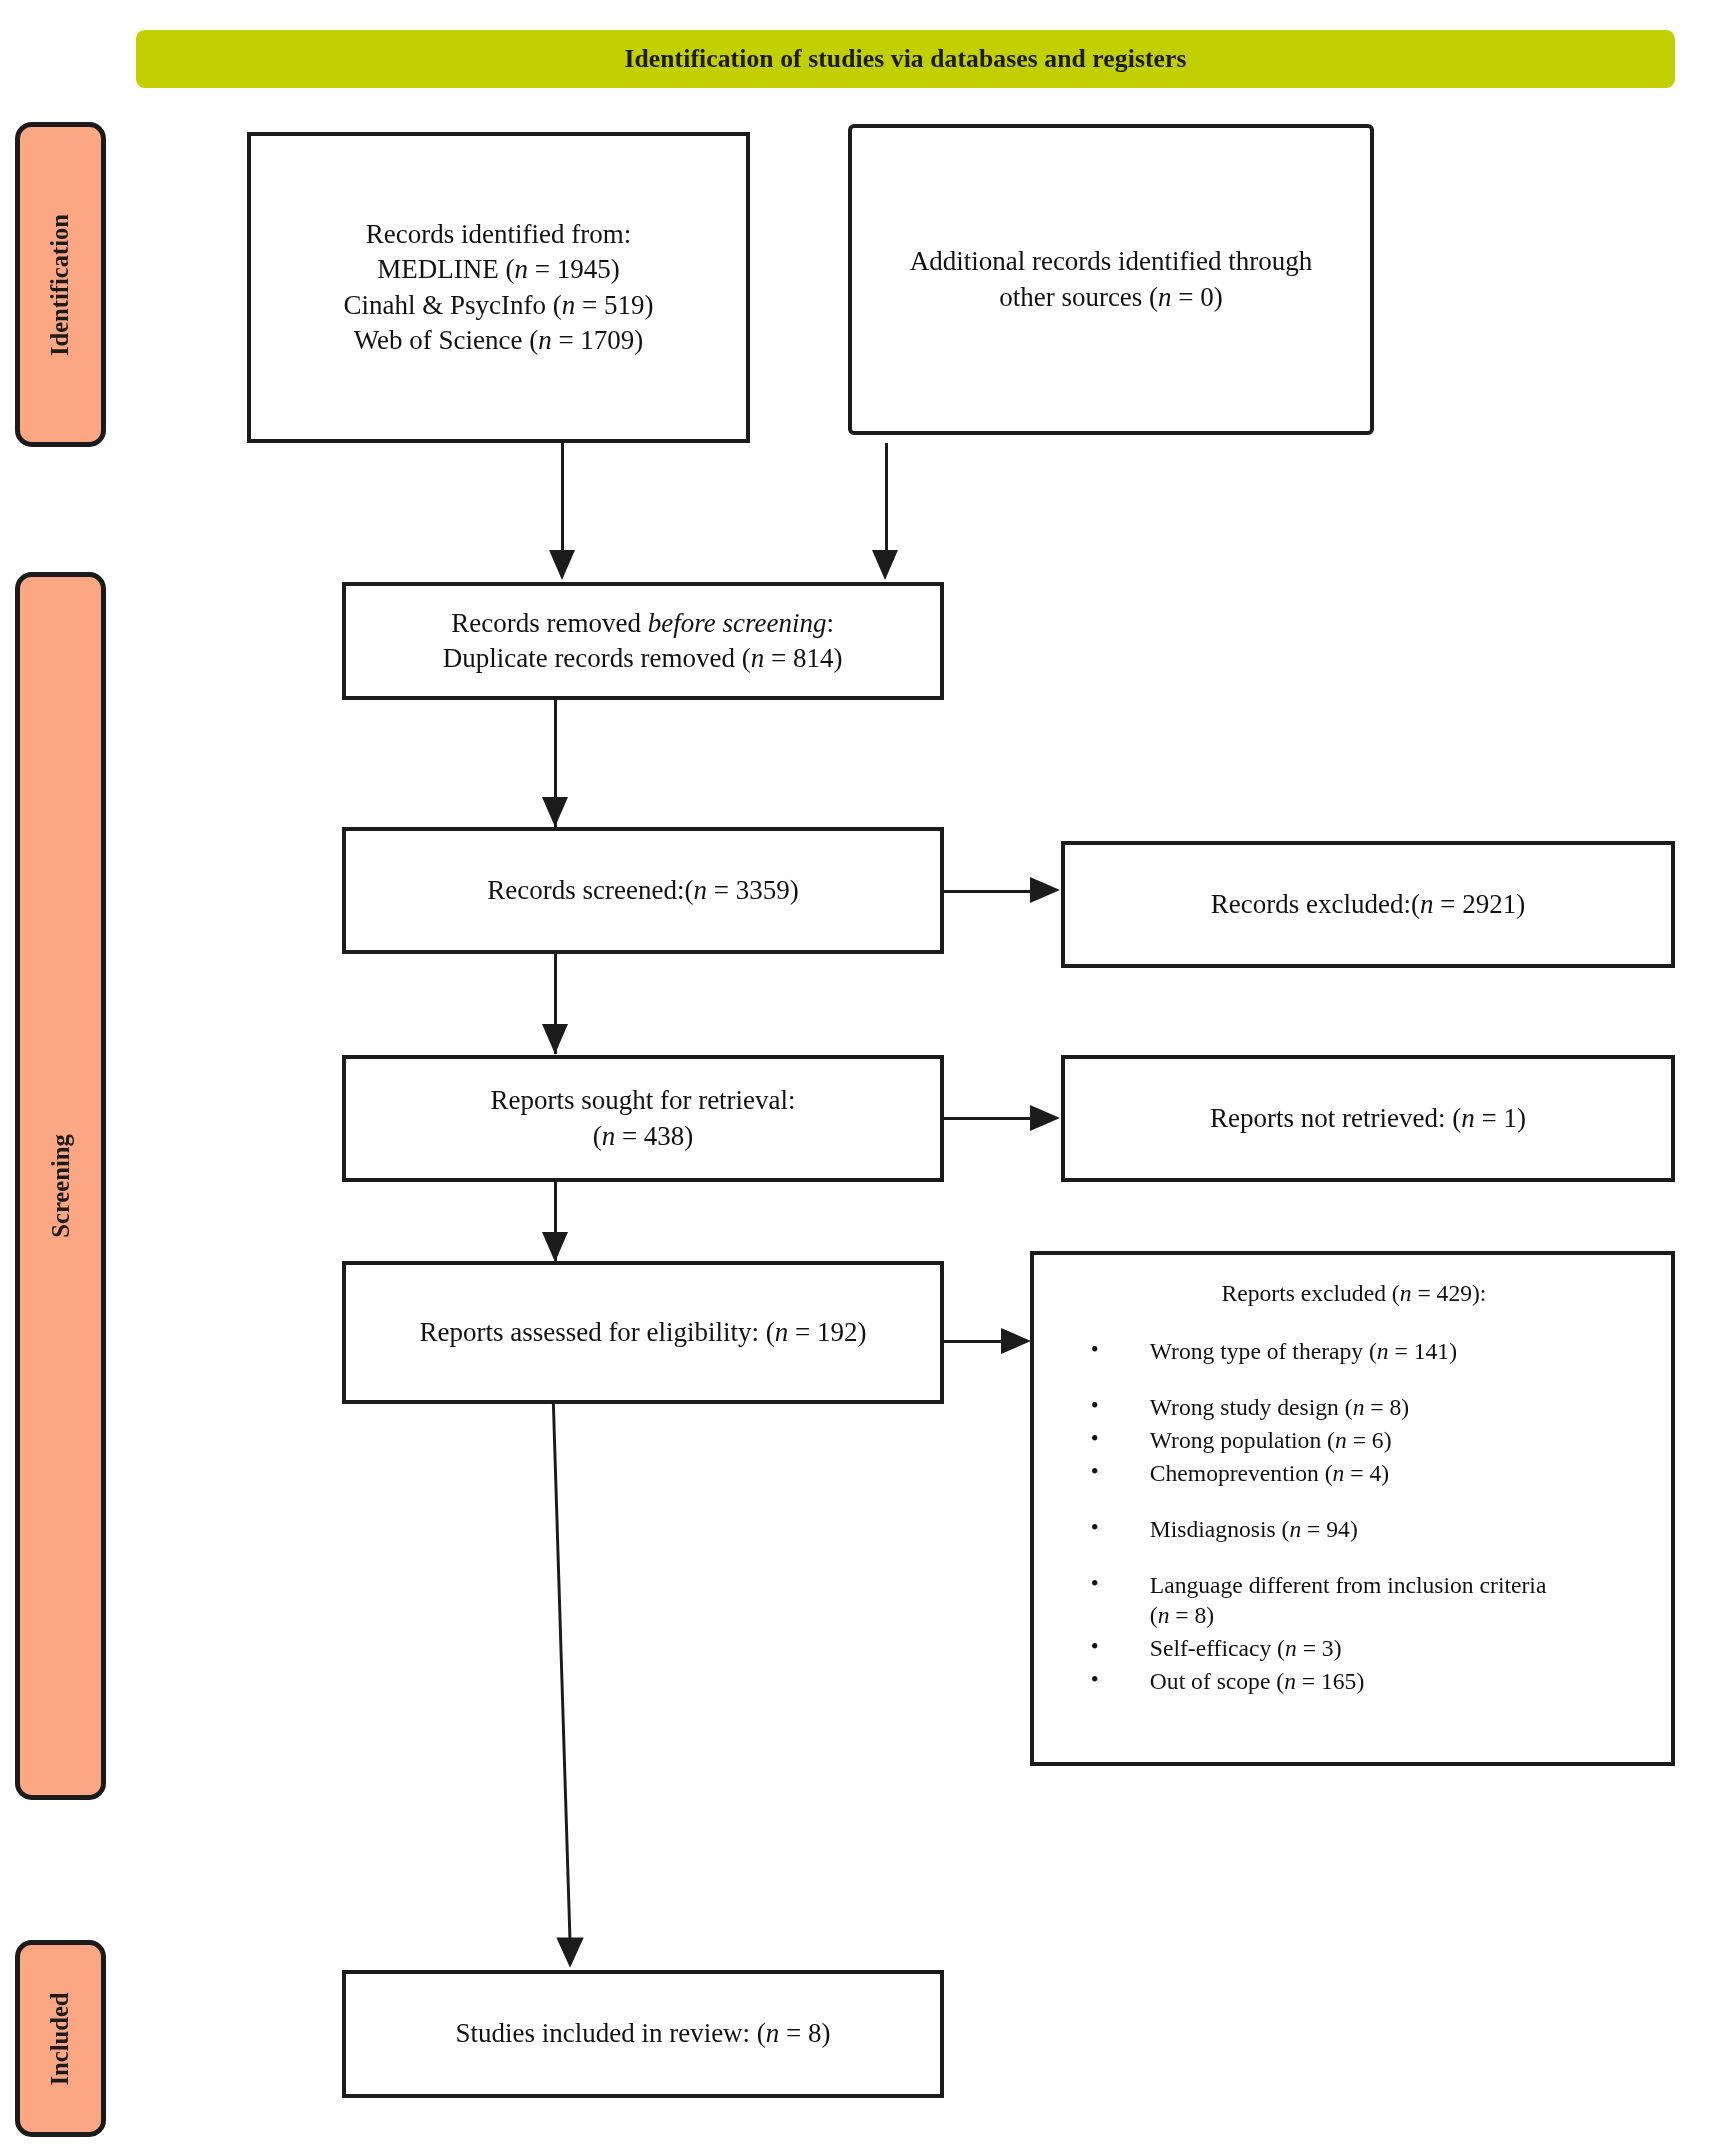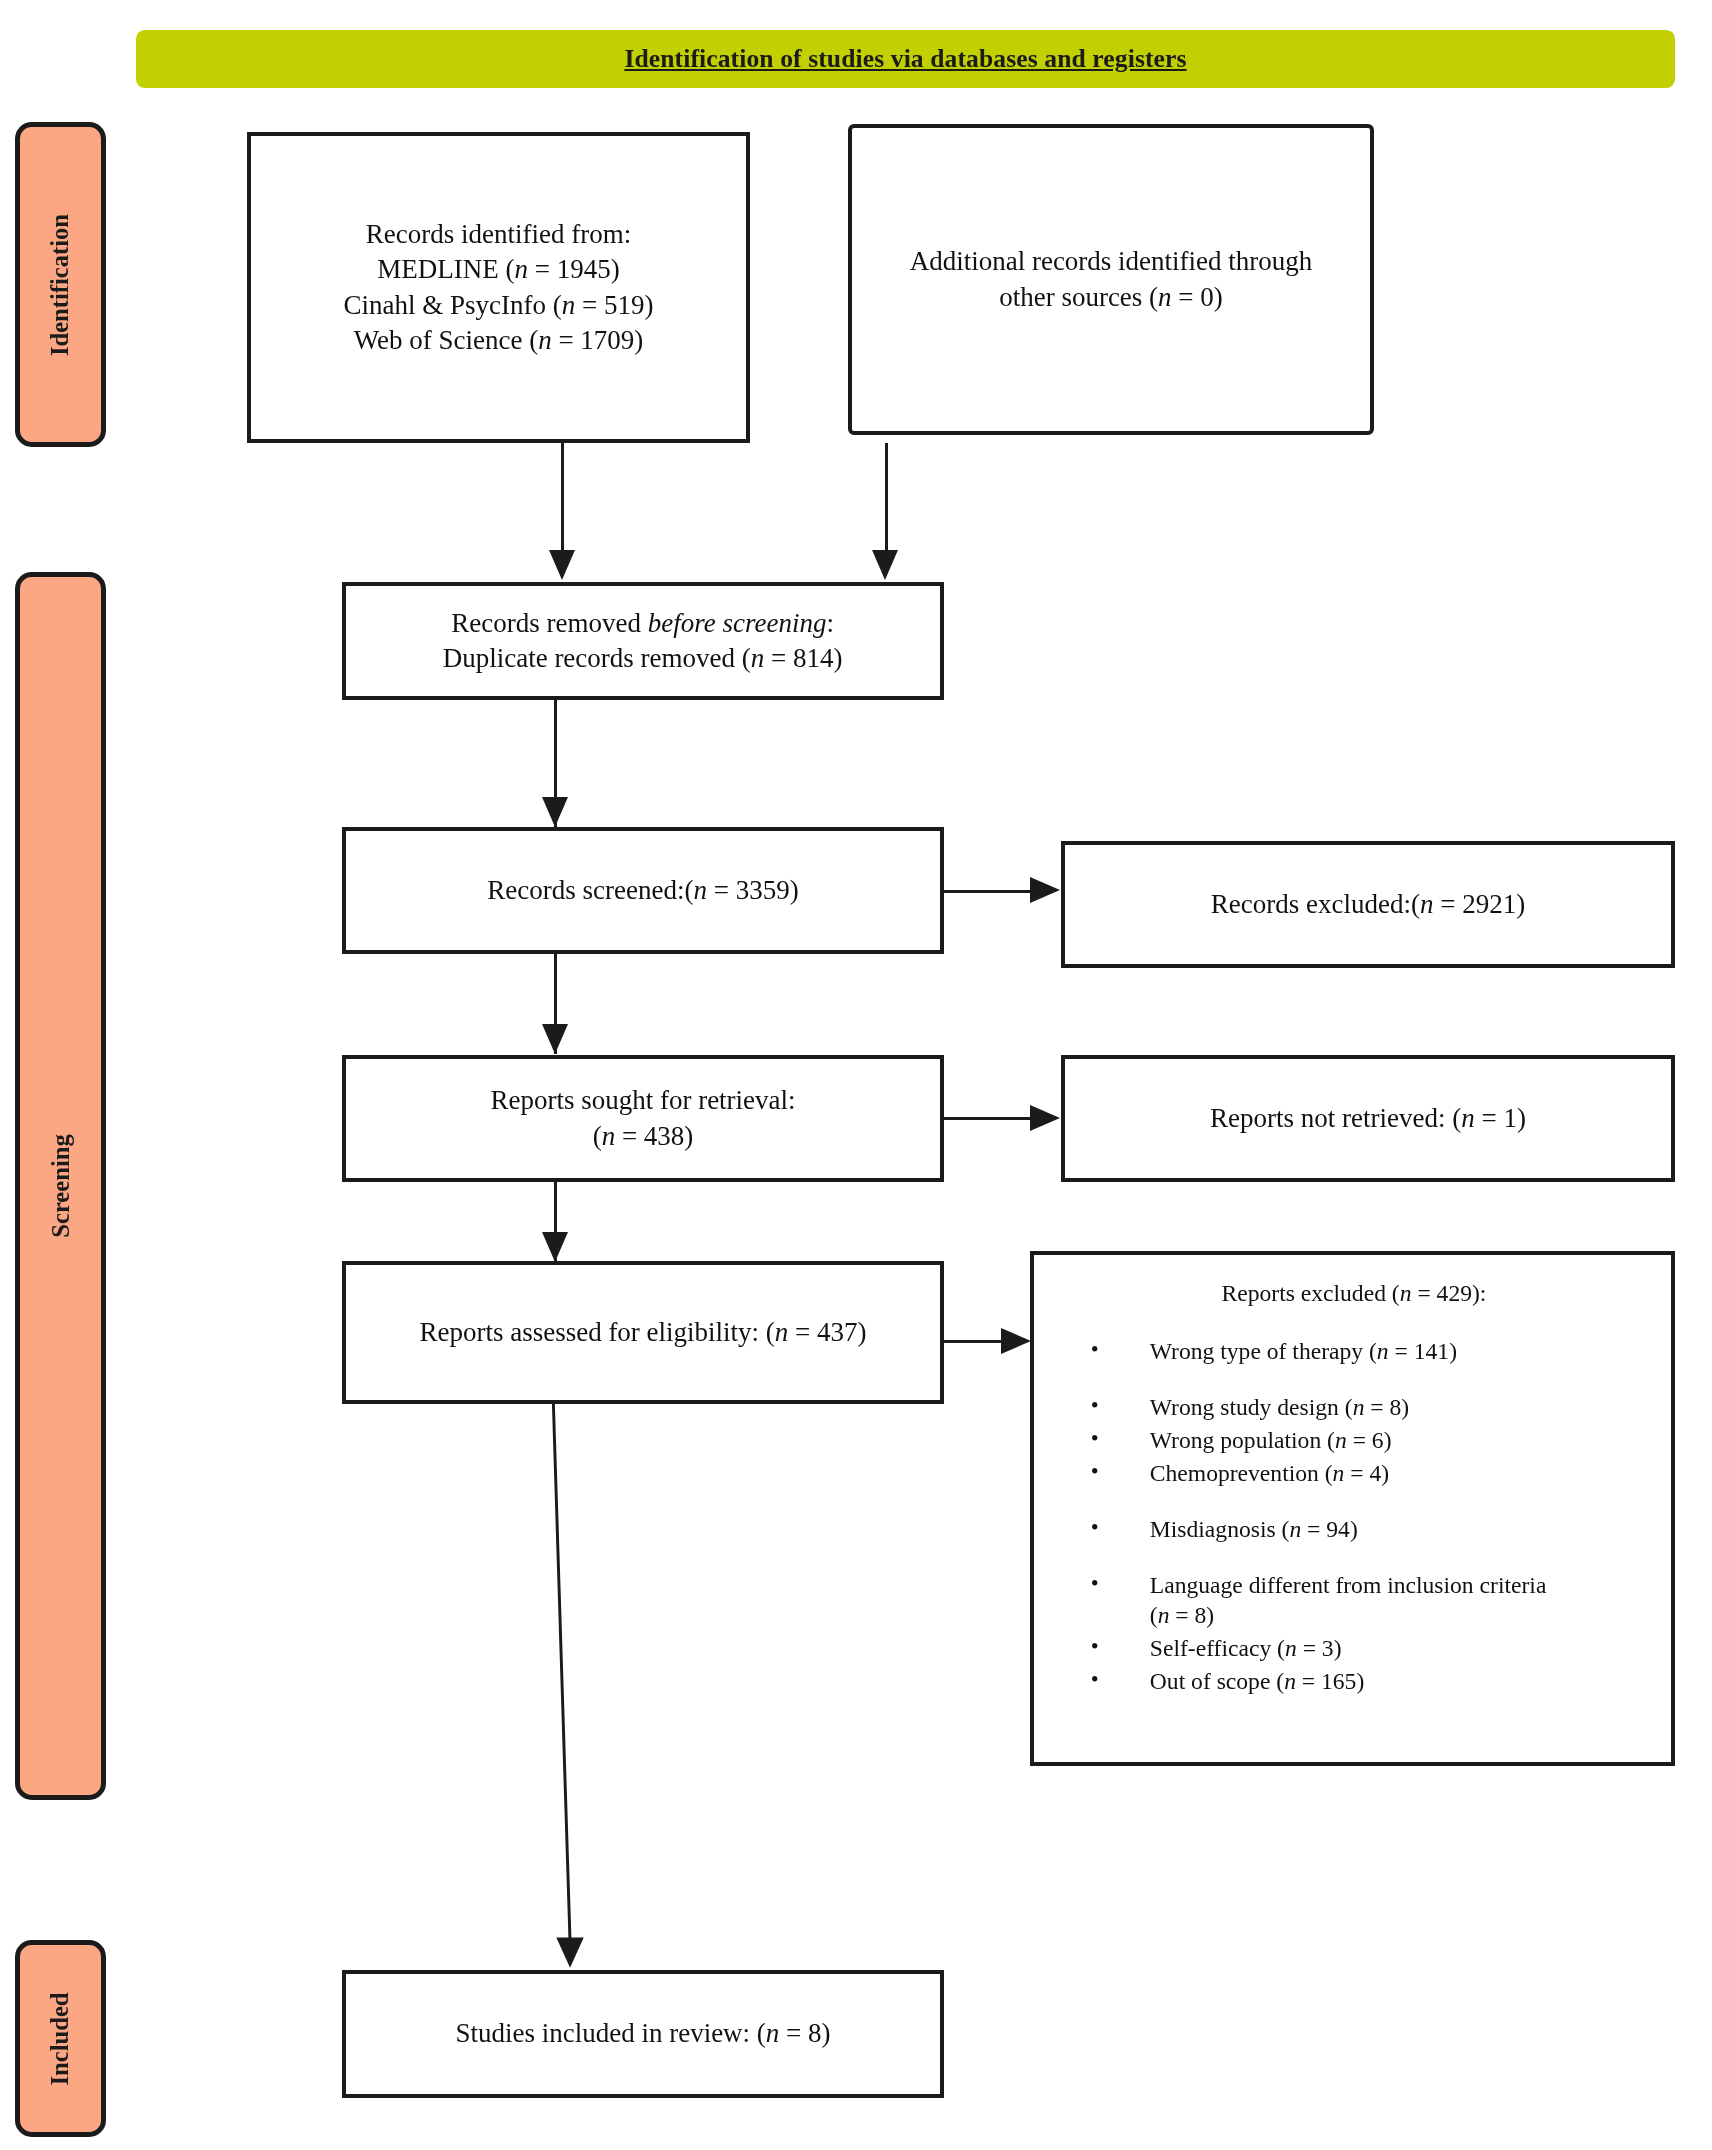--- a/index.html
+++ b/index.html
@@ -29,21 +29,20 @@
     display: flex;
     align-items: center;
     justify-content: center;
   }
   .banner-title {
     font-size: 25.6px;
     font-weight: bold;
     color: #1b1b1b;
     letter-spacing: 0.1px;
     text-align: center;
-    text-decoration: underline;
   }
 
   
   .stage-tab {
     position: absolute;
     background: #FCA784;
     border: 5.4px solid #1b1b1b;
     border-radius: 16.7px;
     box-sizing: border-box;
     display: flex;
@@ -214,21 +213,21 @@
   </div>
 
   <div class="box" id="box-not-retrieved">
     <div class="box-text">
       <span>Reports not retrieved: (</span><i>n</i><span> = 1)</span>
     </div>
   </div>
 
   <div class="box" id="box-assessed">
     <div class="box-text">
-      <span>Reports assessed for eligibility: (</span><i>n</i><span> = 437)</span>
+      <span>Reports assessed for eligibility: (</span><i>n</i><span> = 192)</span>
     </div>
   </div>
 
   <div class="box" id="box-reports-excluded">
     <div class="rx-wrap">
       <div class="rx-title">
         <span>Reports excluded (</span><i>n</i><span> = 429):</span>
       </div>
       <ul class="rx-list">
         <li class="rx-item gap-big">

